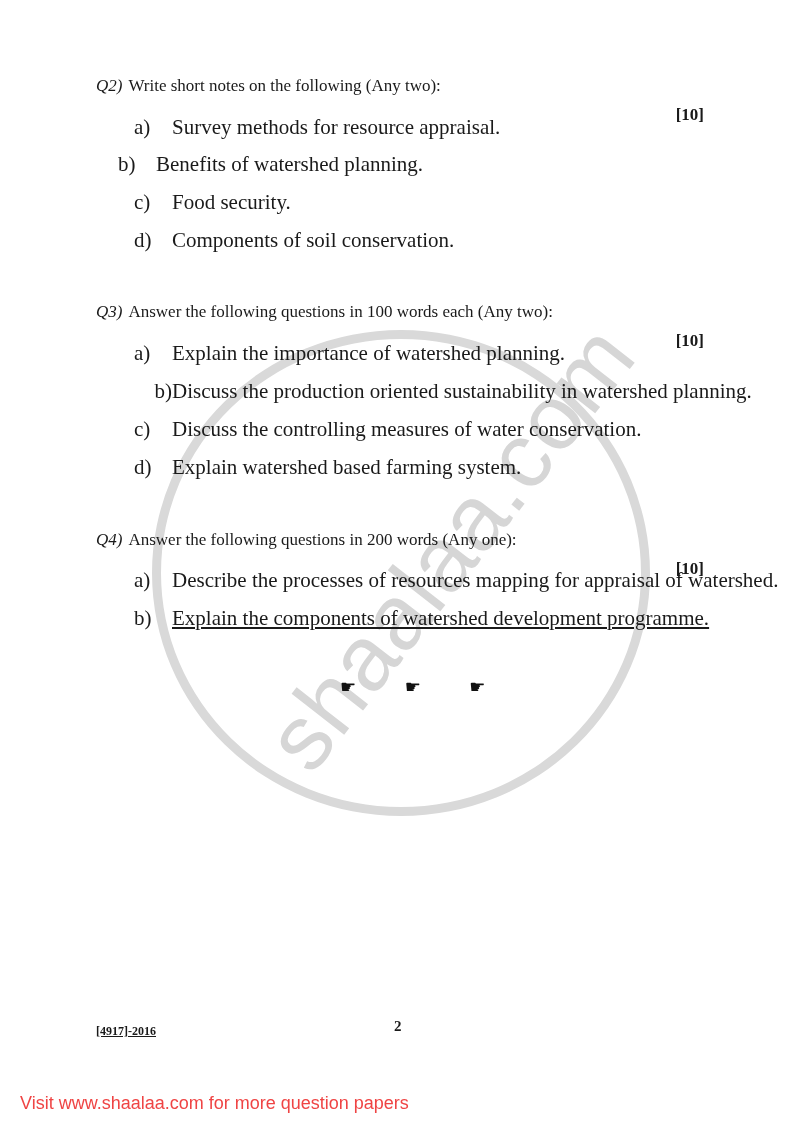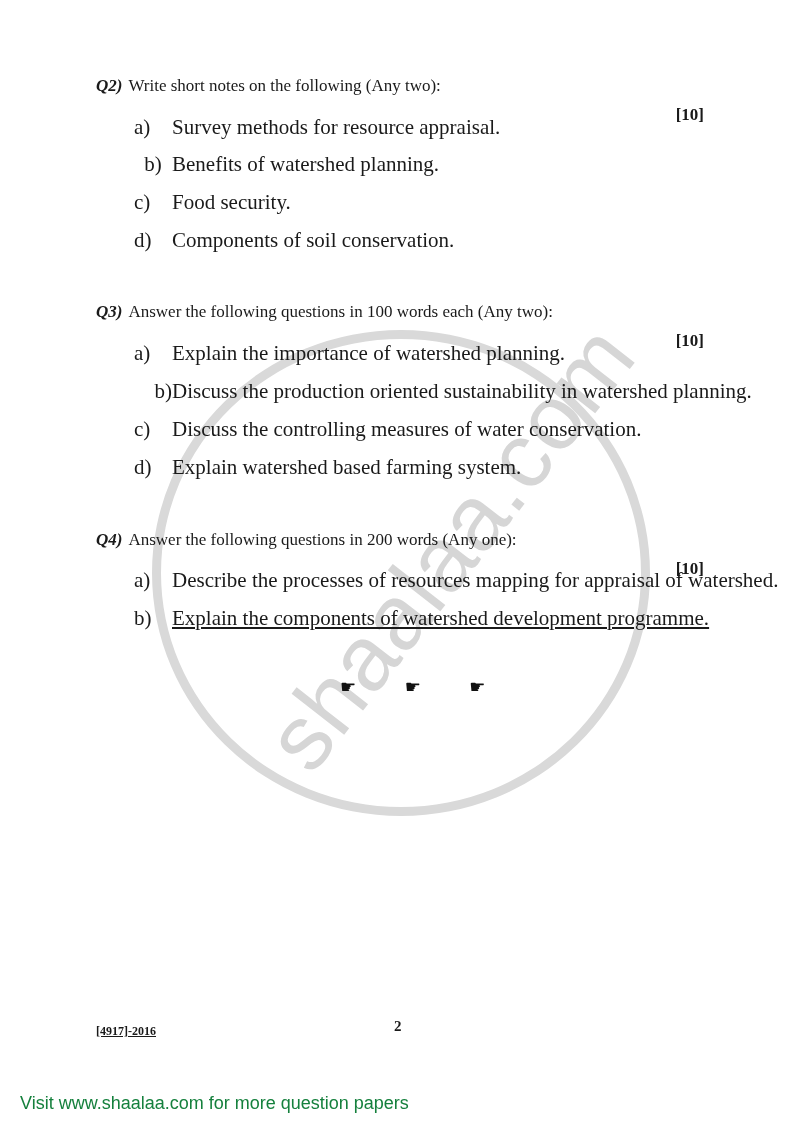--- a/index.html
+++ b/index.html
@@ -13,46 +13,46 @@
   }
   .wm-text {
     position: absolute; left: 205px; top: 515px; z-index: 0;
     font-family: "Liberation Sans", "DejaVu Sans", sans-serif; font-size: 92px; color: #d6d6d6;
     transform: rotate(-52deg); transform-origin: left top; white-space: nowrap; letter-spacing: 1px;
     top: 725px; left: 245px;
   }
   .content { position: relative; z-index: 1; }
   .q { position: absolute; left: 96px; width: 610px; font-size: 17px; }
   .q-head { position: relative; height: 24px; }
-  .q-num { font-style: italic; font-weight: bold; }
+  .q-num { font-style: italic; font-weight: normal; }
   .q-text { margin-left: 6px; }
   .q-marks { position: absolute; right: 2px; top: 0; font-weight: bold; margin-top: 29px; }
   .item { position: absolute; left: 38px; font-size: 21px; white-space: nowrap; }
   .item .lbl { display: inline-block; width: 38px; }
   .hands { position: absolute; left: 340px; top: 676px; font-size: 18px; letter-spacing: 22px; color: #111; }
   .footer-code { position: absolute; left: 96px; top: 1024px; font-size: 12px; font-weight: bold; text-decoration: underline; }
   .footer-page { position: absolute; left: 394px; top: 1018px; font-size: 15px; font-weight: bold; }
-  .visit { position: absolute; left: 20px; top: 1093px; font-family: "Liberation Sans", "DejaVu Sans", sans-serif; font-size: 18px; color: #15803d; }
+  .visit { position: absolute; left: 20px; top: 1093px; font-family: "Liberation Sans", "DejaVu Sans", sans-serif; font-size: 18px; color: #ef4444; }
 </style>
 </head>
 <body>
 
 <div class="watermark"></div>
 <div class="wm-text">shaalaa.com</div>
 
 <div class="content">
 
   <div class="q" style="top:76px;">
     <div class="q-head">
       <span class="q-num">Q2)</span><span class="q-text">Write short notes on the following (Any two):</span>
       <span class="q-marks">[10]</span>
     </div>
   </div>
   <div class="item" style="left:134px;top:115px;"><span class="lbl">a)</span><span>Survey methods for resource appraisal.</span></div>
-  <div class="item" style="left:134px;top:152px;text-align:center;"><span class="lbl">b)</span><span>Benefits of watershed planning.</span></div>
+  <div class="item" style="left:118px;top:152px;"><span class="lbl">b)</span><span>Benefits of watershed planning.</span></div>
   <div class="item" style="left:134px;top:190px;"><span class="lbl">c)</span><span>Food security.</span></div>
   <div class="item" style="left:134px;top:228px;"><span class="lbl">d)</span><span>Components of soil conservation.</span></div>
 
   <div class="q" style="top:302px;">
     <div class="q-head">
       <span class="q-num">Q3)</span><span class="q-text">Answer the following questions in 100 words each (Any two):</span>
       <span class="q-marks">[10]</span>
     </div>
   </div>
   <div class="item" style="left:134px;top:341px;"><span class="lbl">a)</span><span>Explain the importance of watershed planning.</span></div>

